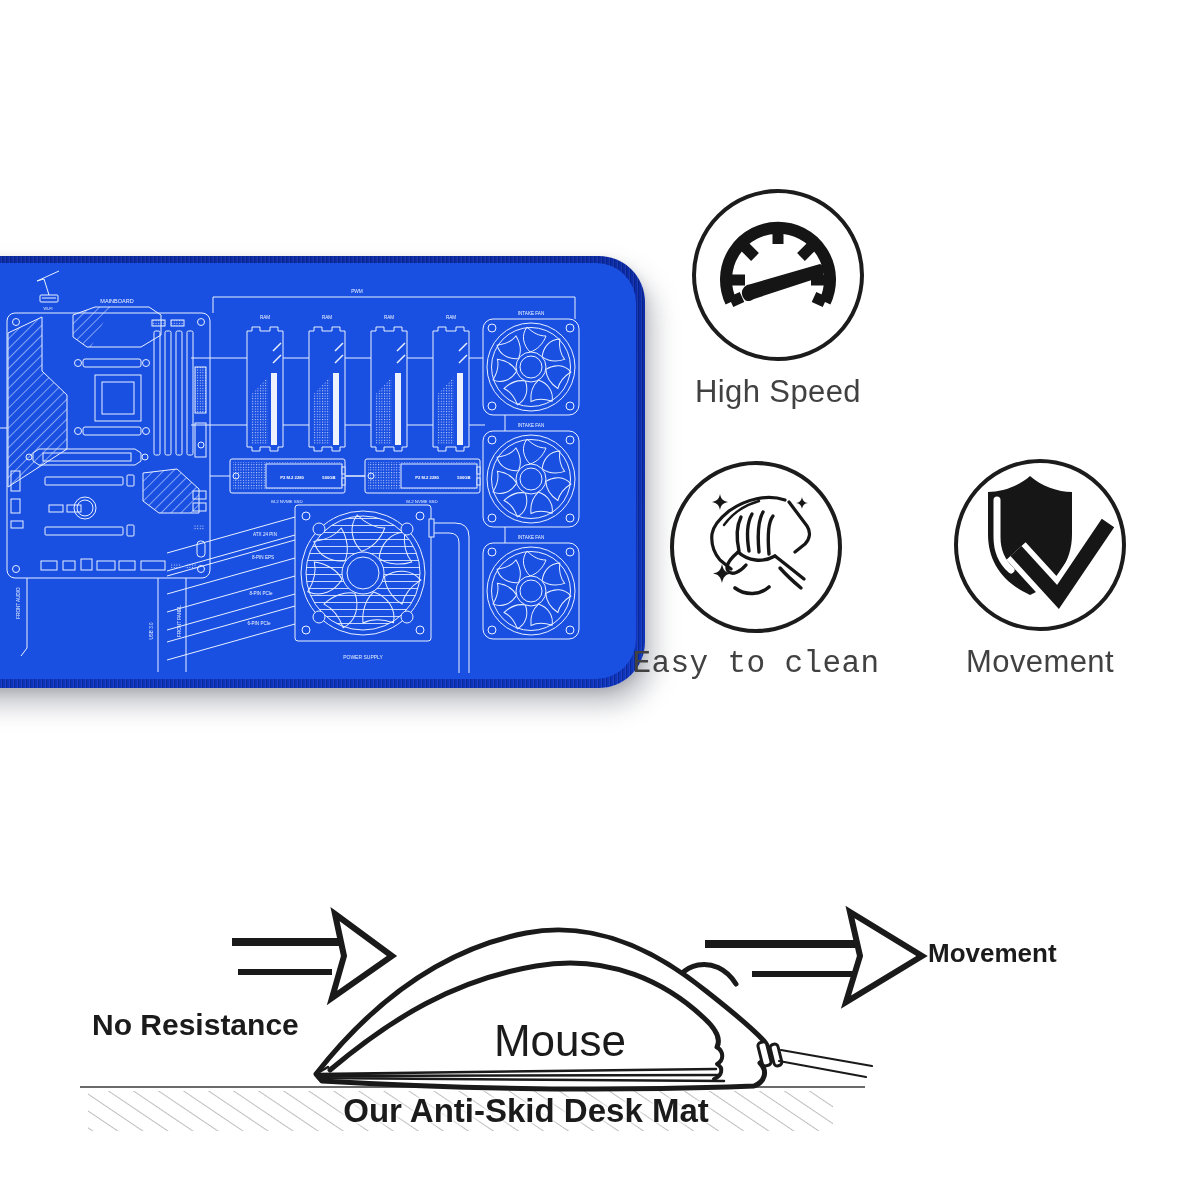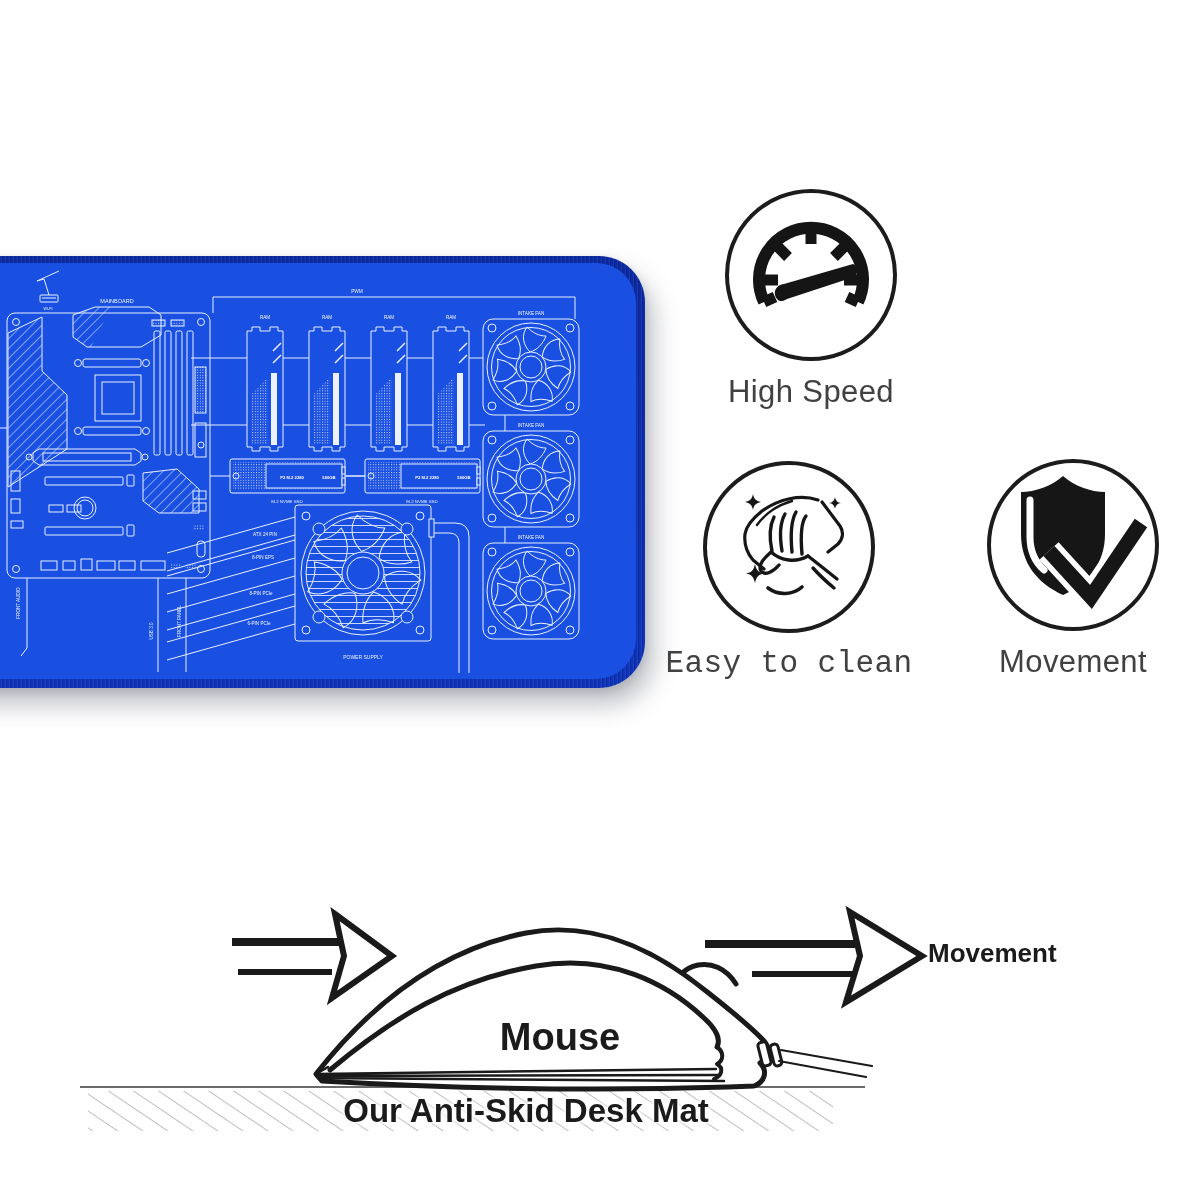--- a/index.html
+++ b/index.html
@@ -10,29 +10,29 @@
        background:linear-gradient(#0b2aa6,#0e34bd);
        border-radius:0 46px 46px 0;
        box-shadow:8px 16px 26px rgba(90,95,110,.40),0 4px 10px rgba(90,95,110,.22);}
   .pad::after{content:"";position:absolute;inset:0;border-radius:inherit;
        background:repeating-linear-gradient(90deg,rgba(255,255,255,.07) 0 1px,rgba(0,0,0,.20) 1px 2px,transparent 2px 4px);
        pointer-events:none;}
   .pad-surface{position:absolute;left:0;top:7px;right:9px;bottom:9px;
        background:#1a50e2;border-radius:0 40px 40px 0;overflow:hidden;z-index:1;}
   .pad-surface svg{display:block;width:100%;height:100%;}
   
-  .feature{position:absolute;width:200px;display:flex;flex-direction:column;align-items:center;margin-left:33px;}
+  .feature{position:absolute;width:200px;display:flex;flex-direction:column;align-items:center;}
   .feature svg{width:176px;height:176px;}
   .feature-label{margin-top:11px;font-size:31px;letter-spacing:.4px;color:#414141;white-space:nowrap;}
   
   .diagram-svg{position:absolute;left:60px;top:890px;width:1080px;height:270px;}
   .diag-label{position:absolute;color:#1b1b1b;white-space:nowrap;}
   .lbl-no-resistance{left:92px;top:1008px;font-size:30px;font-weight:600;}
   .lbl-movement{left:928px;top:938px;font-size:26px;font-weight:600;}
-  .lbl-mouse{left:490px;top:1016px;width:140px;text-align:center;font-size:38px;font-weight:700;}
+  .lbl-mouse{left:490px;top:1016px;width:140px;text-align:center;font-size:44px;font-weight:400;}
   .lbl-caption{left:306px;top:1092px;width:440px;text-align:center;font-size:33px;font-weight:700;
        text-shadow:0 0 4px #fff,0 0 6px #fff,0 0 8px #fff;}
 </style>
 </head>
 <body>
 
 <div class="canvas">
 
   <div class="pad">
     <div class="pad-surface">
@@ -405,17 +405,18 @@
         <path d="M268 177 L256 184 L268 191" stroke-width="2.5"></path>
         <g>
           <rect x="700" y="152" width="9" height="24" rx="3.5" transform="rotate(-14 704 164)" stroke-width="3" fill="#fff"></rect>
           <rect x="712" y="154" width="8" height="22" rx="3.5" transform="rotate(-14 716 165)" stroke-width="3" fill="#fff"></rect>
           <path d="M721 160 L812 176 M719 171 L806 187" stroke-width="2.2"></path>
         </g>
       </g>
     </g>
   </svg>
 
+  <div class="diag-label lbl-no-resistance">No Resistance</div>
   <div class="diag-label lbl-movement">Movement</div>
   <div class="diag-label lbl-mouse">Mouse</div>
   <div class="diag-label lbl-caption">Our Anti-Skid Desk Mat</div>
 
 </div>
 
 </body></html>

